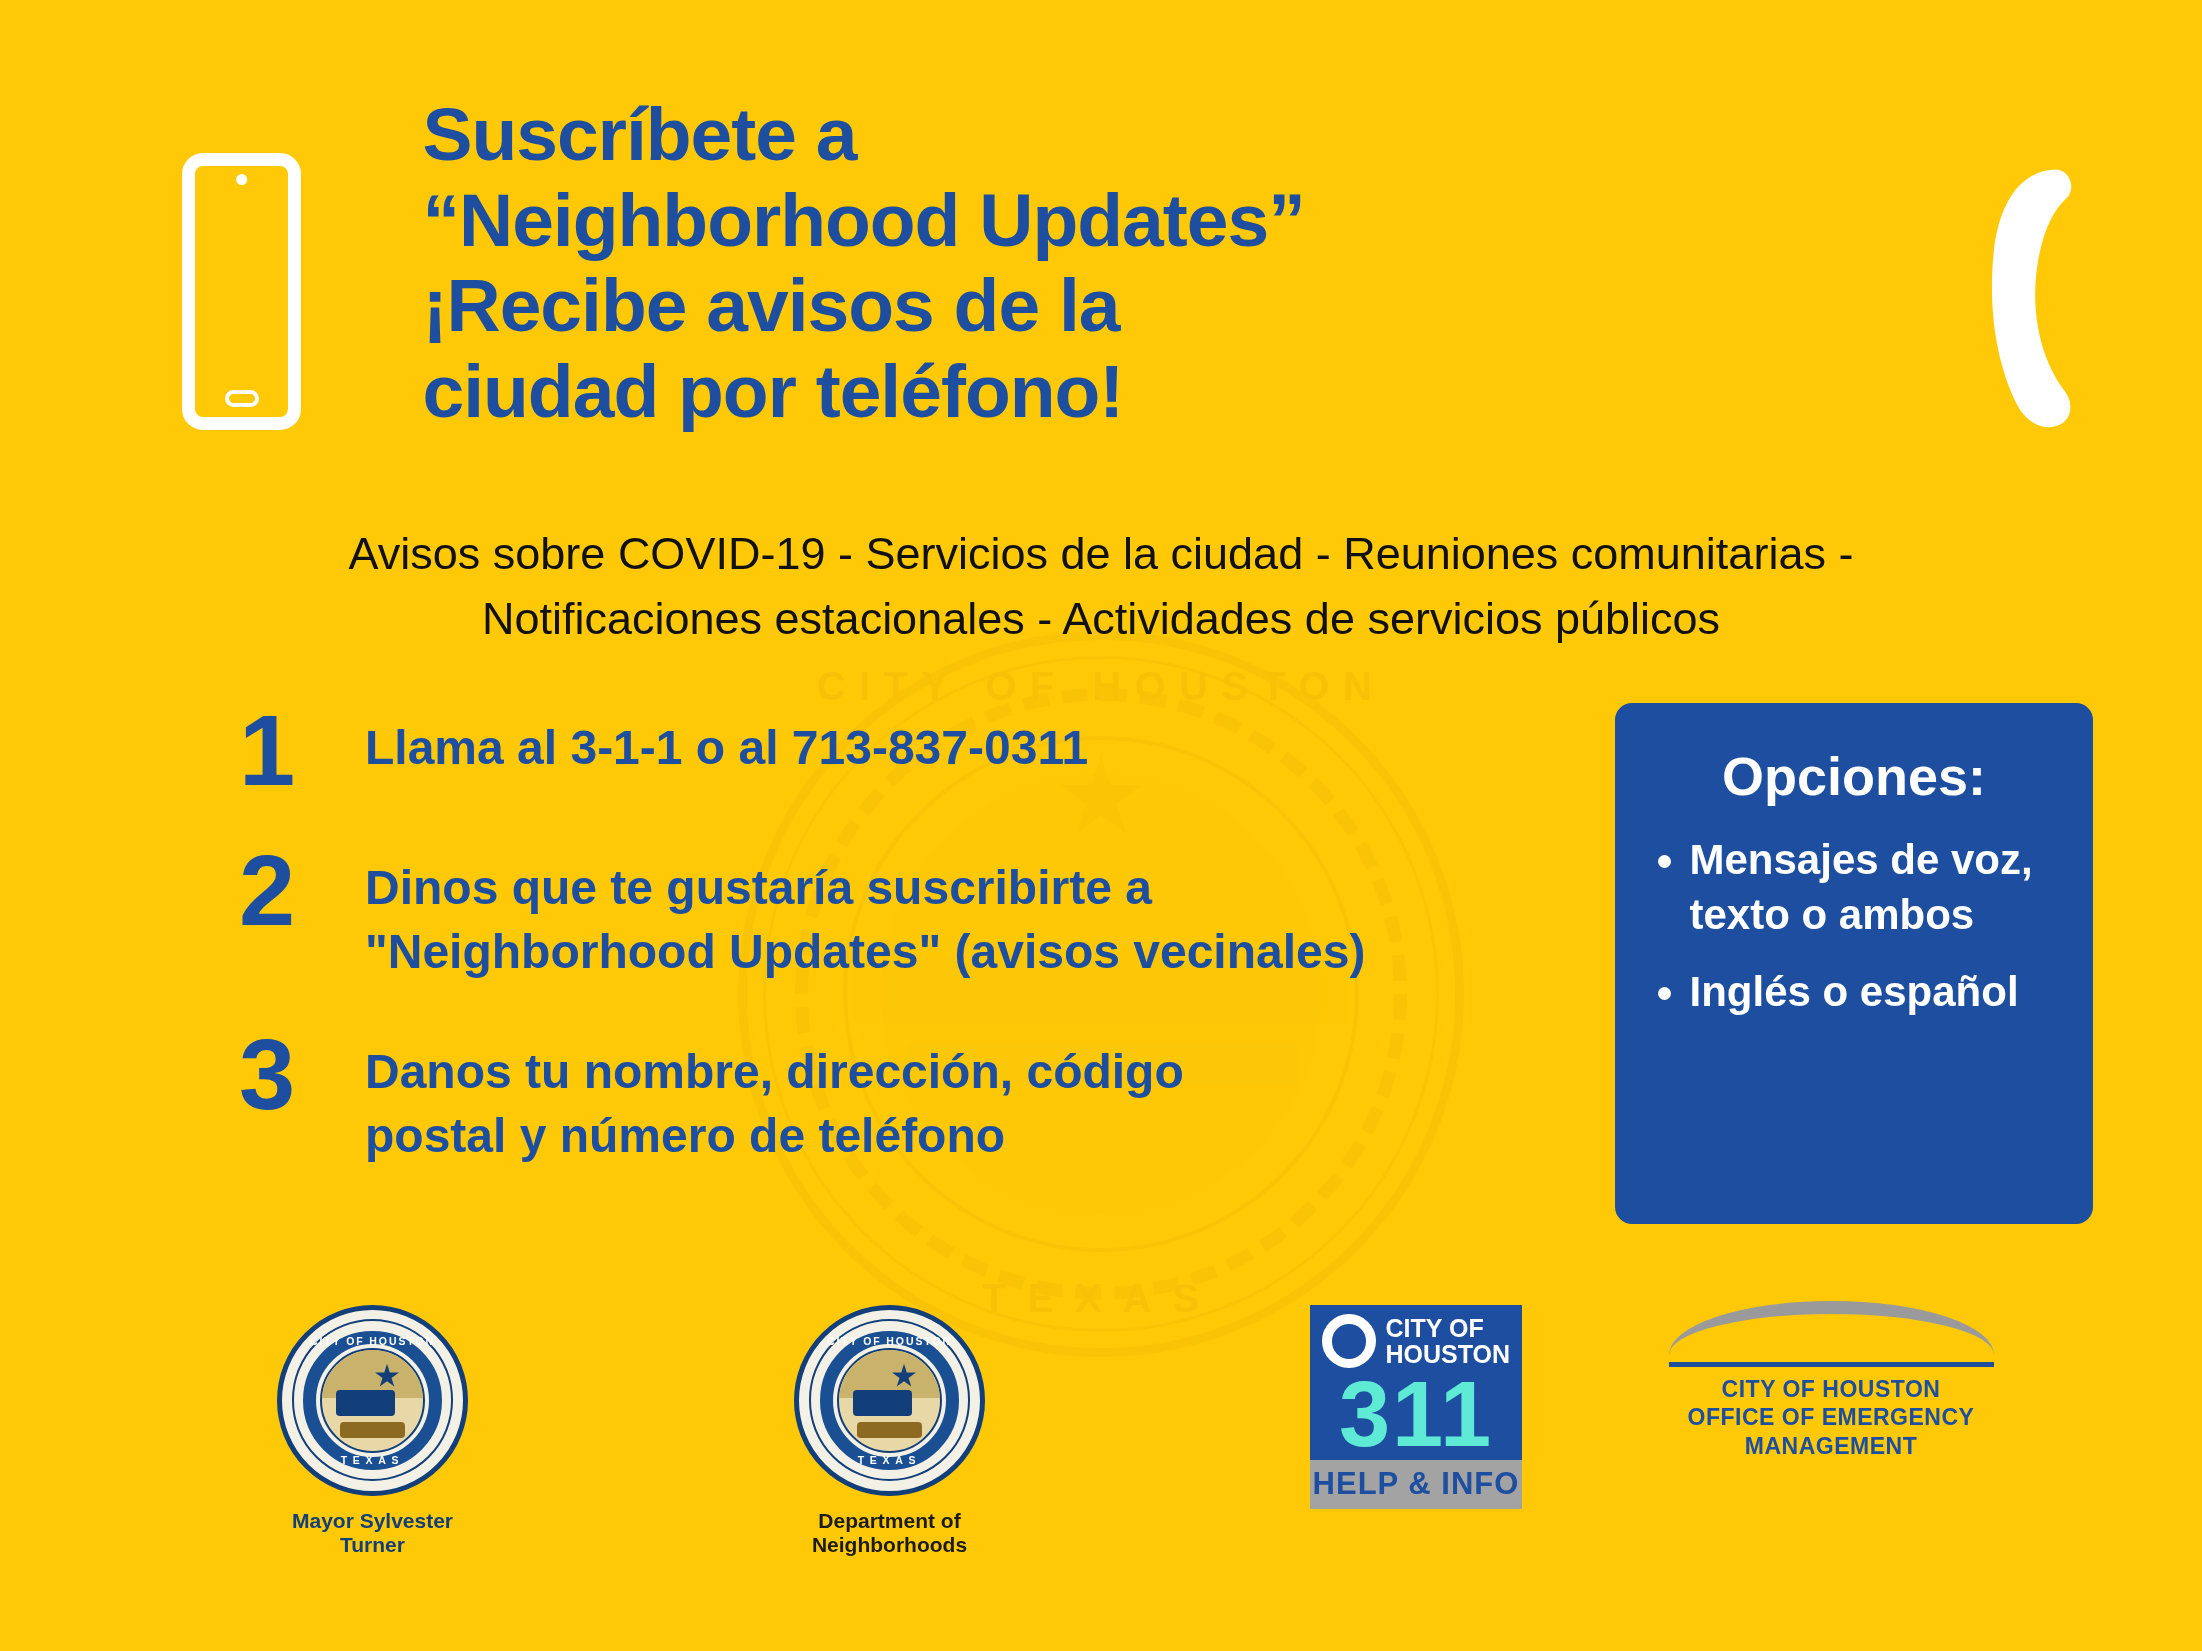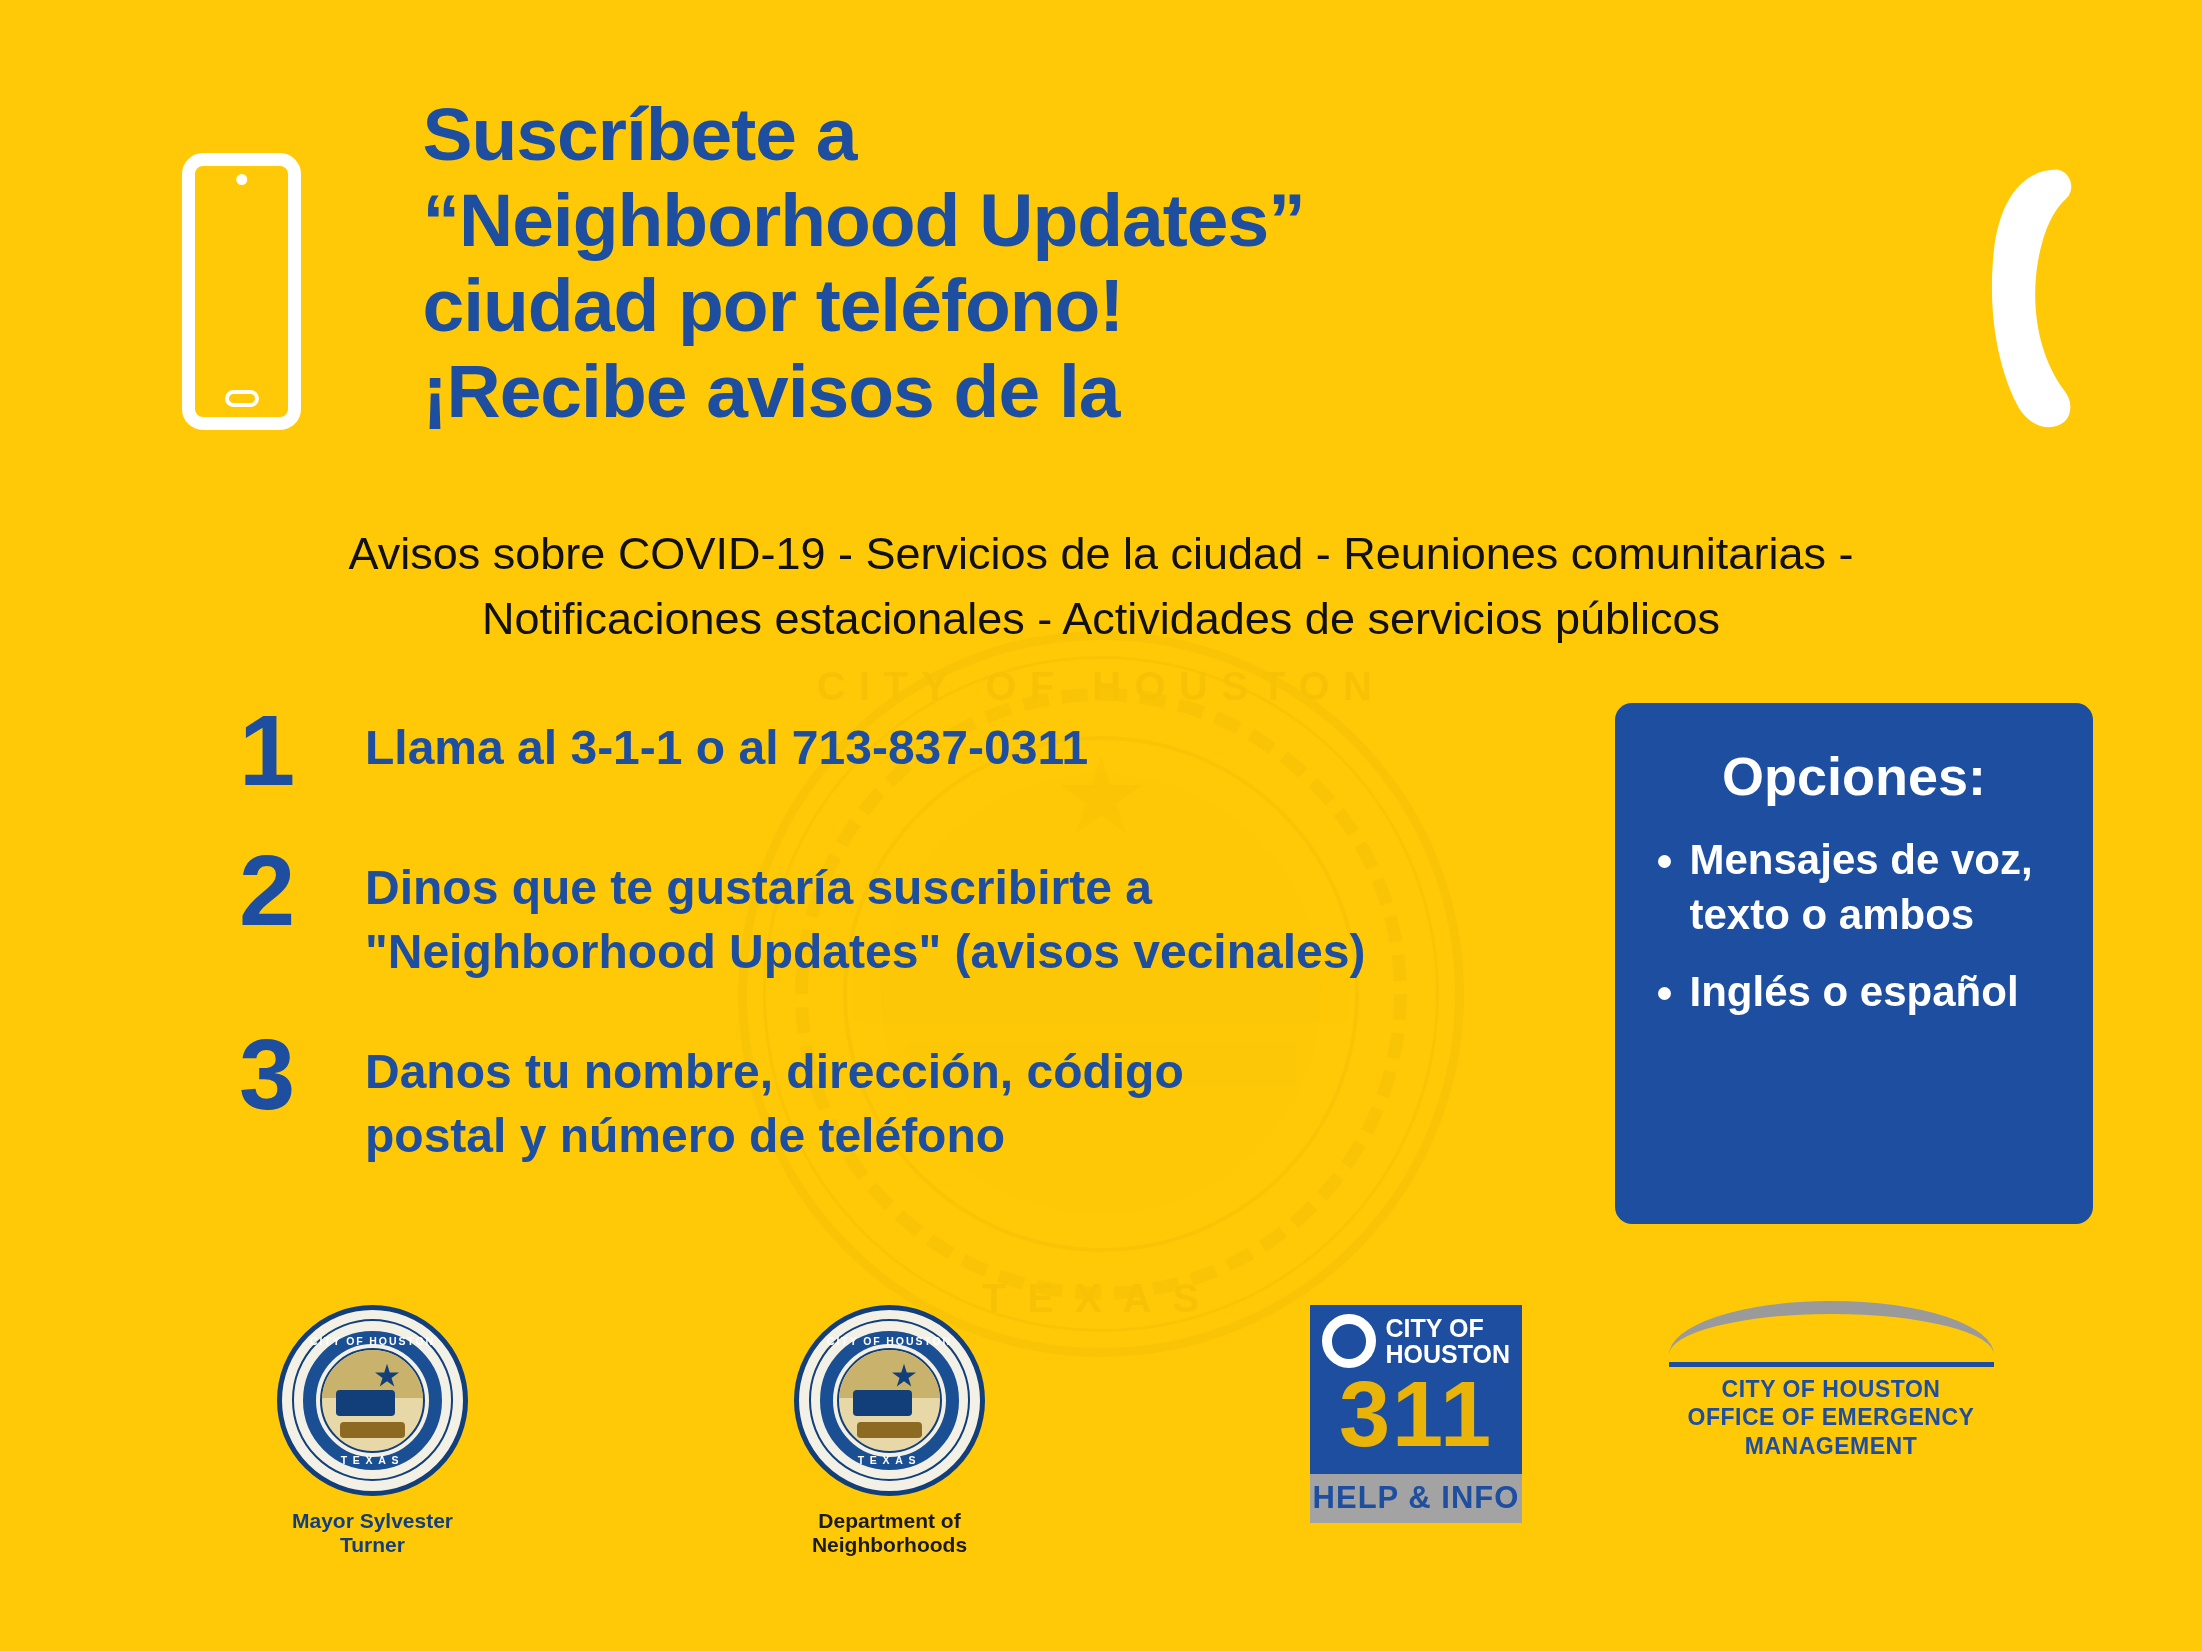--- a/index.html
+++ b/index.html
@@ -323,26 +323,26 @@
     border-radius: 50%;
     background: #1d4ea0;
   }
   .logo311 .cityof {
     font-size: 25px;
     font-weight: bold;
     line-height: 1.05;
     text-align: left;
   }
   .logo311 .num {
-    color: #eab308;
+    color: #5eead4;
     font-size: 92px;
     font-weight: bold;
     line-height: 1;
     letter-spacing: 1.9px;
-    padding-bottom: 14px;
+    padding-bottom: 0;
   }
   .logo311 .helpinfo {
     background: #a3a3a3;
     color: #1d4ea0;
     font-size: 31px;
     font-weight: bold;
     padding: 5.7px 0 7.6px;
     letter-spacing: 1px;
   }
 
@@ -404,22 +404,22 @@
 
 <div class="handset">
   <svg viewBox="0 0 110 290" xmlns="http://www.w3.org/2000/svg" aria-hidden="true">
     <path d="M88 12 C 52 12, 28 44, 22 96 C 16 150, 22 210, 46 258 C 58 282, 82 288, 96 276 C 104 268, 104 254, 96 244 C 72 212, 62 168, 66 124 C 70 84, 82 56, 98 42 C 108 32, 102 14, 88 12 Z" fill="#ffffff"></path>
   </svg>
 </div>
 
 <div class="headline">
   <span class="ln">Suscríbete a</span>
   <span class="ln">“Neighborhood Updates”</span>
+  <span class="ln">¡Recibe avisos de la</span>
   <span class="ln">ciudad por teléfono!</span>
-  <span class="ln">¡Recibe avisos de la</span>
 </div>
 
 <div class="subhead">
   <span class="ln">Avisos sobre COVID-19 - Servicios de la ciudad - Reuniones comunitarias -</span>
   <span class="ln">Notificaciones estacionales - Actividades de servicios públicos</span>
 </div>
 
 <div class="steps">
 
   <div class="step">

